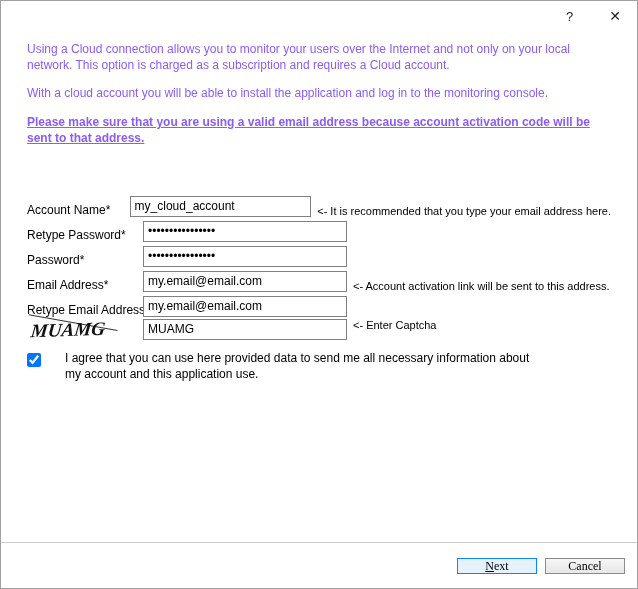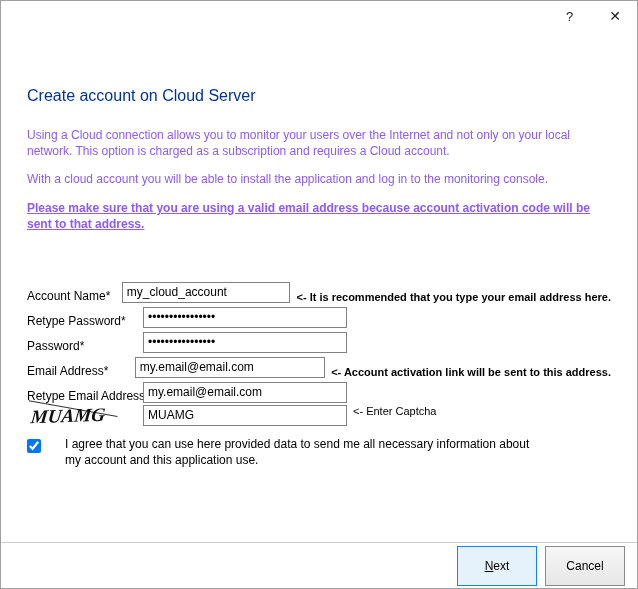--- a/index.html
+++ b/index.html
@@ -74,21 +74,20 @@
     font-family: inherit;
     font-size: 12px;
     padding: 1px 4px;
     outline: none;
   }
   .form-row .hint {
     font-size: 11px;
     color: #000;
     margin-left: 6px;
     white-space: nowrap;
-    font-weight: bold;
   }
   .captcha-row {
     display: flex;
     align-items: flex-start;
     margin-top: 2px;
   }
   .captcha-img {
     width: 116px;
     height: 26px;
     position: relative;
@@ -138,44 +137,43 @@
     height: 46px;
     border-top: 1px solid #ccc;
     display: flex;
     justify-content: flex-end;
     align-items: center;
     padding: 0 12px;
     gap: 8px;
   }
   .btn {
     min-width: 80px;
-    height: 40px;
+    height: 16px;
     border: 1px solid #8a8a8a;
-    font-family: Liberation Sans, sans-serif;
+    font-family: Liberation Serif, serif;
     font-size: 12px;
     cursor: pointer;
     padding: 0 18px;
     background: linear-gradient(#f6f6f6, #e7e7e7);
   }
   .btn.primary {
     border: 1px solid #0a84ff;
     background: #e5f1fb;
   }
   .btn .ul { text-decoration: underline; }
 </style>
 </head>
 <body>
 
 <div class="titlebar">
   <span class="help">?</span>
   <span class="close">✕</span>
 </div>
 
 <div class="content">
-  <h1 class="heading">Create account on Cloud Server</h1>
 
   <p class="para">Using a Cloud connection allows you to monitor your users over the Internet and not only on your local network. This option is charged as a subscription and requires a Cloud account.</p>
   <p class="para">With a cloud account you will be able to install the application and log in to the monitoring console.</p>
   <p class="para bold">Please make sure that you are using a valid email address because account activation code will be sent to that address.</p>
 
   <div class="form-area">
 
     <div class="form-row">
       <span class="label">Account Name*</span>
       <input type="text" value="my_cloud_account" style="">

